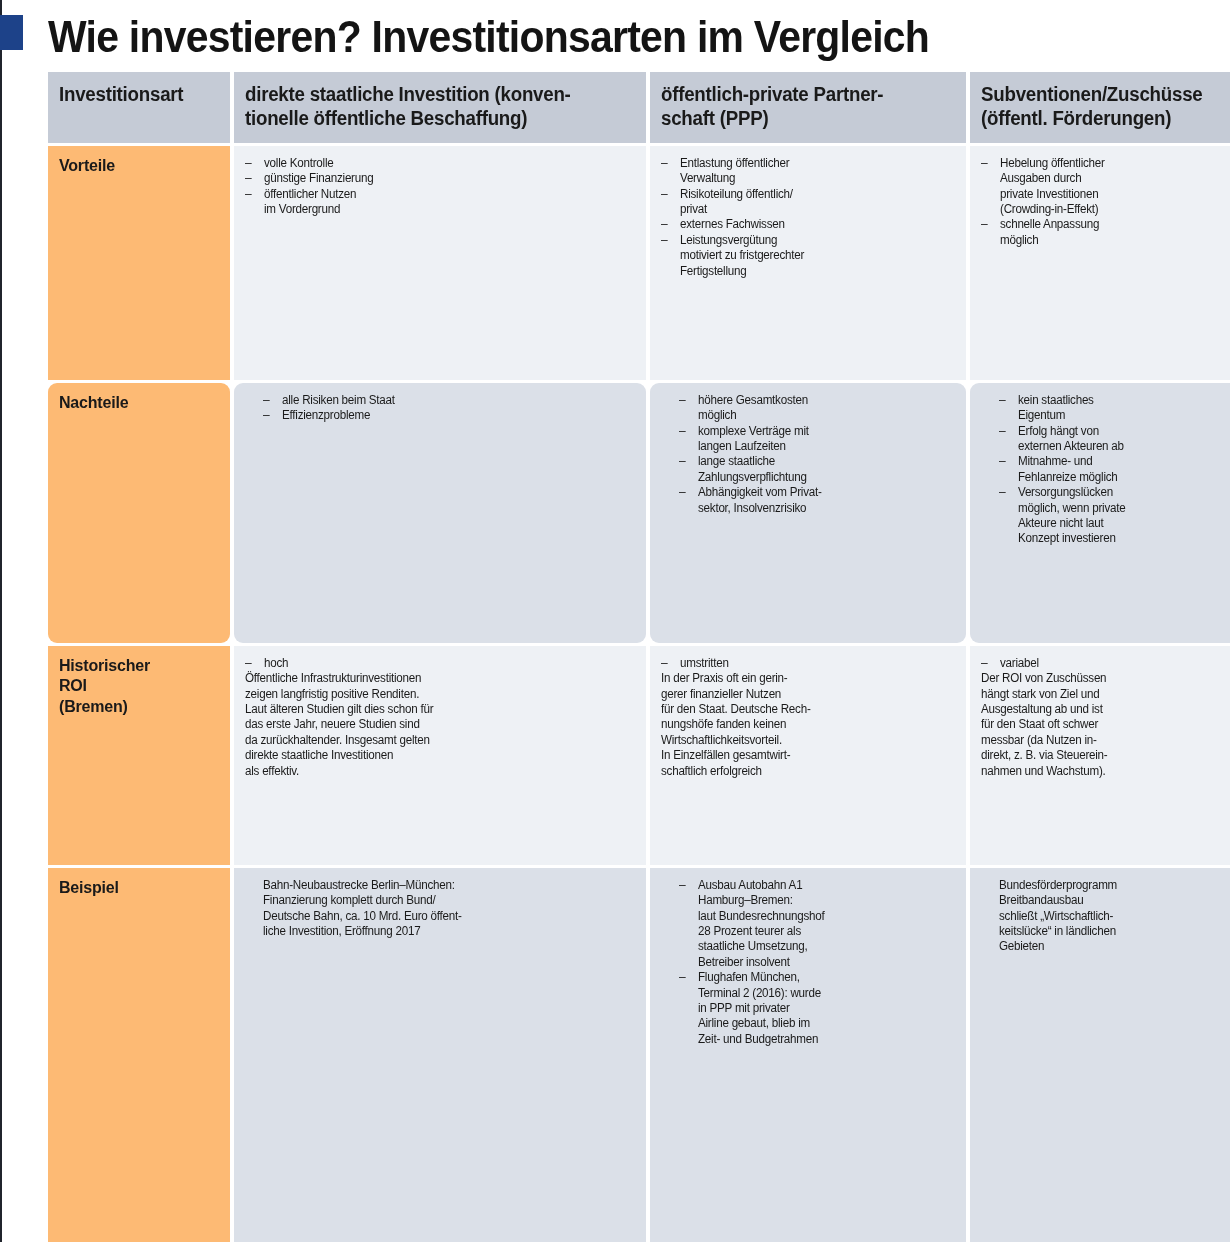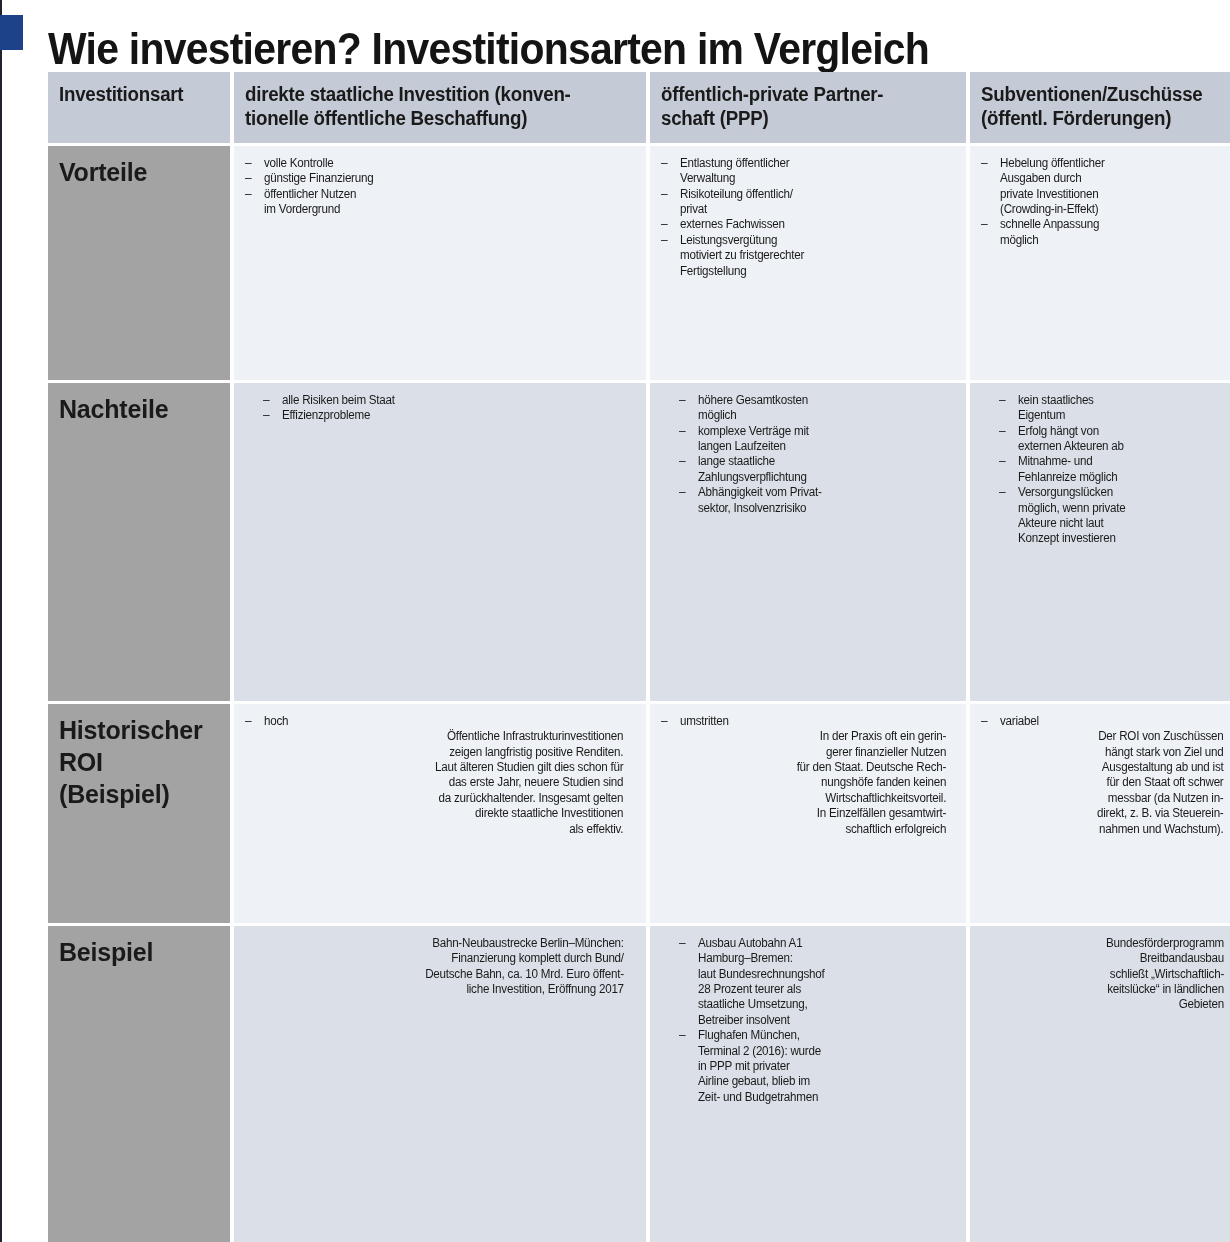--- a/index.html
+++ b/index.html
@@ -38,21 +38,21 @@
     top: 15px;
     width: 23px;
     height: 35px;
     background: #1d4289;
   }
 
   
   .headline {
     position: absolute;
     left: 48px;
-    top: 20px;
+    top: 8px;
     width: 1180px;
     height: 58px;
     display: flex;
     align-items: center;
   }
   .headline-text {
     font-size: 44px;
     font-weight: 700;
     letter-spacing: -0.8px;
     line-height: 1.02;
@@ -95,23 +95,23 @@
     font-weight: 700;
     font-size: 19.5px;
     line-height: 1.25;
     letter-spacing: -0.25px;
     height: 70px;
   }
   .hdr-cell .ln { display: block; transform: scaleX(0.96); transform-origin: left top; white-space: nowrap; }
 
   
   .rowlabel {
-    background: #a3a3a3;
+    background: #fdba74;
     font-weight: 700;
-    font-size: 25px;
+    font-size: 16px;
     line-height: 1.28;
     letter-spacing: -0.2px;
   }
   .rowlabel .ln { display: block; }
 
   
   .body-cell {
     font-size: 12px;
     line-height: 1.285;
     letter-spacing: -0.25px;
@@ -144,30 +144,30 @@
     top: 0;
   }
   ul.blist > li .ln {
     display: block;
     white-space: pre;
     transform: scaleX(0.97);
     transform-origin: left top;
   }
 
   
-  .ptext { margin: 0; text-align: right; }
+  .ptext { margin: 0; }
   .ptext .ln {
     display: block;
     white-space: pre;
     transform: scaleX(0.97);
     transform-origin: left top;
   }
 
   .row-h-vorteile  td { height: 234px; }
-  .row-h-nachteile td { height: 318px; }
+  .row-h-nachteile td { height: 260px; border-radius: 9px; }
   .row-h-roi       td { height: 219px; }
   .row-h-beispiel  td { height: 438px; }
 </style>
 </head>
 <body>
 
 <div class="infographic">
 
   <div class="left-rail"></div>
   <div class="blue-mark"></div>
@@ -309,21 +309,21 @@
                   <span class="ln">Akteure nicht laut</span>
                   <span class="ln">Konzept investieren</span>
                 </li>
               </ul>
             </td>
           </tr>
           <tr class="row-h-roi">
             <td class="rowlabel">
               <span class="ln">Historischer</span>
               <span class="ln">ROI</span>
-              <span class="ln">(Beispiel)</span>
+              <span class="ln">(Bremen)</span>
             </td>
             <td class="body-cell light">
               <ul class="blist">
                 <li>
                   <span class="ln">hoch</span>
                 </li>
               </ul>
               <div class="ptext">
                 <span class="ln">Öffentliche Infrastrukturinvestitionen</span>
                 <span class="ln">zeigen langfristig positive Renditen.</span>

